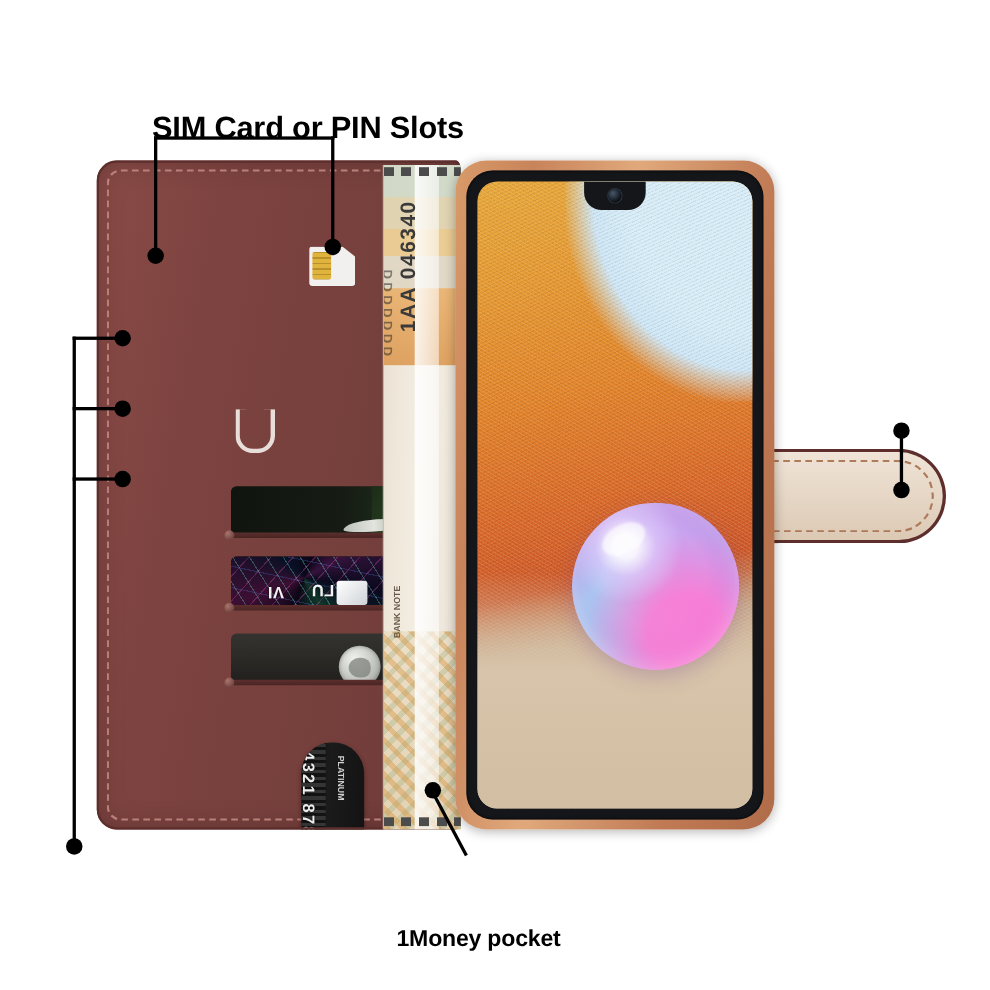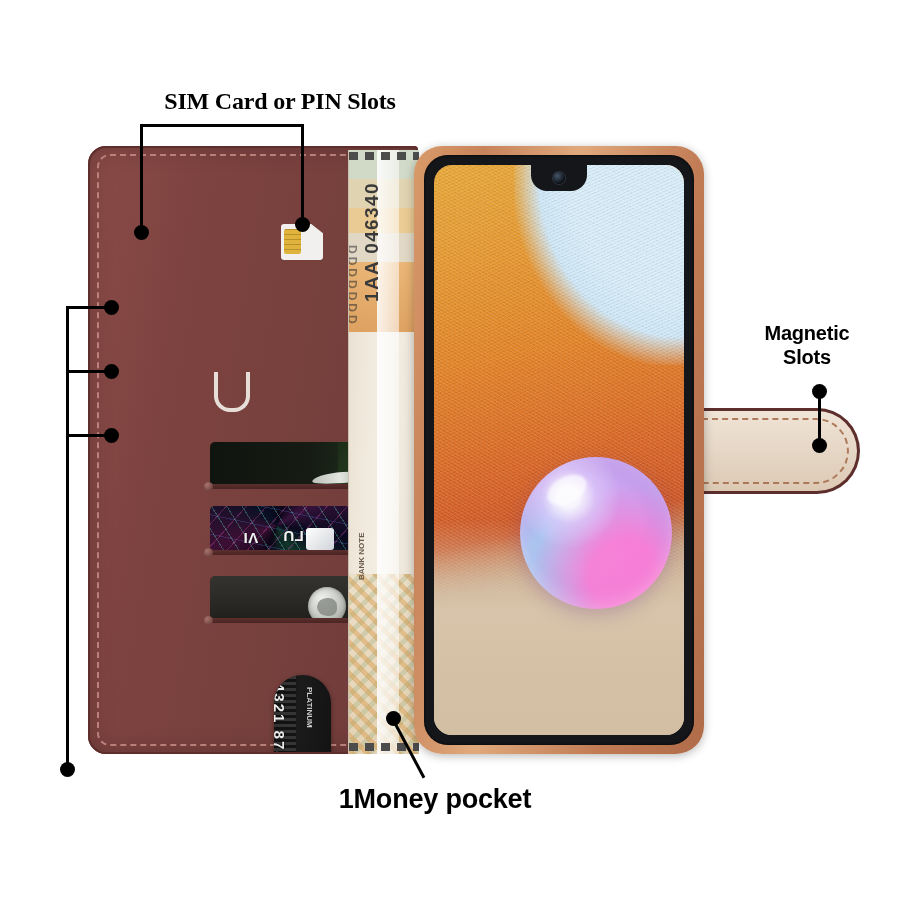--- a/index.html
+++ b/index.html
@@ -16,24 +16,24 @@
   
   .anno{
     position:absolute;
     font-weight:bold;
     color:#000;
     text-align:center;
     line-height:1.18;
     letter-spacing:-0.2px;
     white-space:pre-line;
   }
-  #anno-sim{left:60px;top:87px;width:440px;font-size:24px;font-family:Liberation Serif, serif;}
+  #anno-sim{left:60px;top:99px;width:440px;font-size:28px;}
   #anno-magnetic{left:722px;top:322px;width:170px;font-size:20px;}
   #anno-multicard{left:0px;top:782px;width:340px;font-size:21px;}
-  #anno-money{left:300px;top:784px;width:270px;font-size:27px;}
+  #anno-money{left:300px;top:842px;width:270px;font-size:21px;}
 
   
   .ln{position:absolute;background:#000;}
   .ln.v{width:3px;}
   .ln.h{height:3px;}
   .dot{position:absolute;width:15px;height:15px;border-radius:50%;background:#000;}
   .diag{position:absolute;height:3px;background:#000;transform-origin:0 50%;}
 
   
   #case-body{
@@ -391,19 +391,17 @@
   <div class="dot" style="left:104px;top:300px;"></div>
   <div class="dot" style="left:104px;top:364px;"></div>
   <div class="dot" style="left:104px;top:428px;"></div>
   <div class="ln v" style="left:66px;top:436px;height:332px;"></div>
   <div class="dot" style="left:60px;top:762px;"></div>
 
   <div class="anno" id="anno-money">1Money pocket</div>
   <div class="diag" style="left:393px;top:718px;width:66px;transform:rotate(62deg);"></div>
   <div class="dot" style="left:386px;top:711px;"></div>
 
-  <div class="anno" id="anno-magnetic">Magnetic
-Slots</div>
   <div class="ln v" style="left:818px;top:390px;height:56px;"></div>
   <div class="dot" style="left:812px;top:384px;"></div>
   <div class="dot" style="left:812px;top:438px;"></div>
 
 </div>
 
 </body></html>

